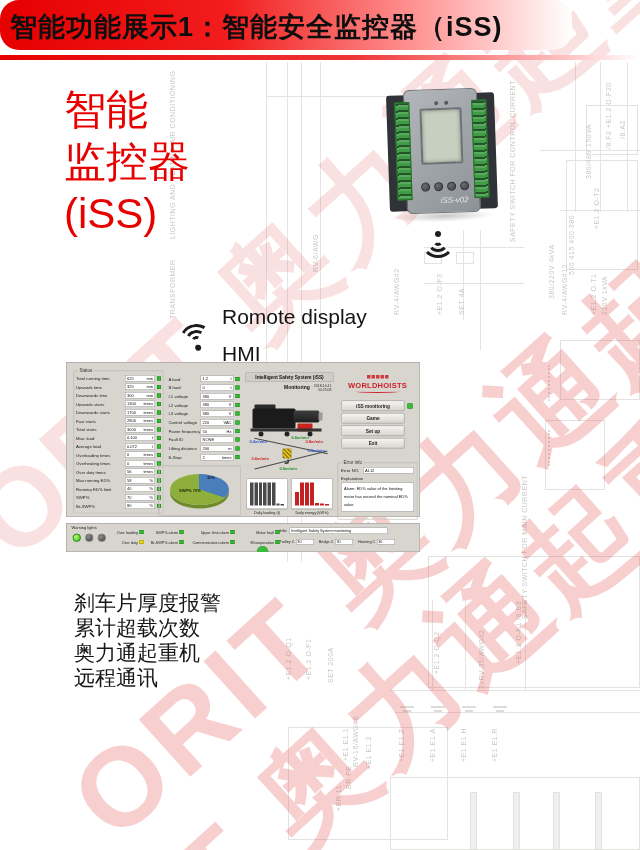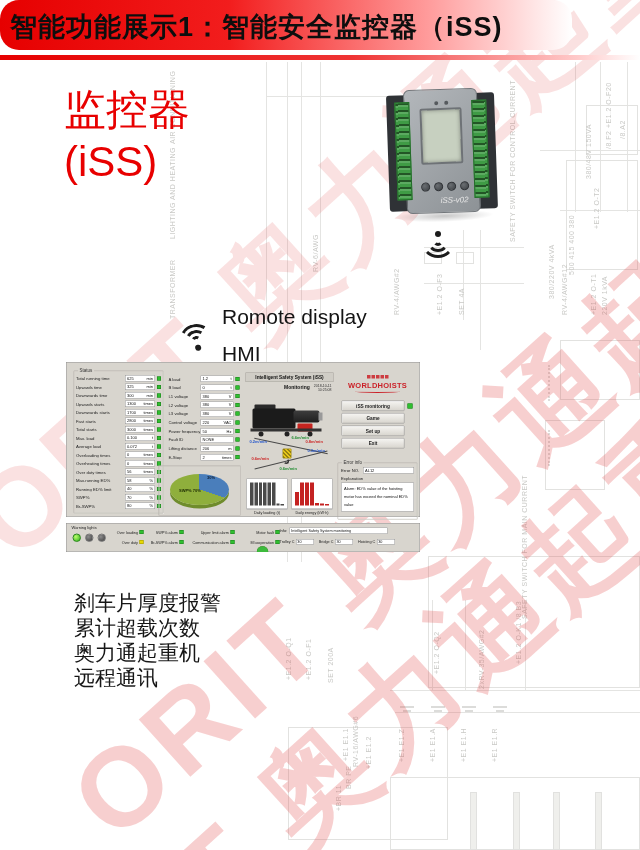--- a/index.html
+++ b/index.html
@@ -239,20 +239,21 @@
   <div class="wm" style="left:40px;top:760px;opacity:.26">ORIT 奥力通起重机</div>
   <div class="wm" style="left:-20px;top:985px;opacity:.26">ORIT 奥力通起重机</div>
 
   <div class="header">
     <div class="header-title">智能功能展示1：智能安全监控器（iSS)</div>
   </div>
   <div class="header-line"></div>
 
   <div class="big-title">
 
+  <div class="big-line">智能</div>
       <div class="big-line">监控器</div>
       <div class="big-line">(iSS)</div>
     </div>
 
   <div class="device">
     <div class="dev-shadow"></div>
     <div class="dev-wing" style="left:0"></div>
     <div class="dev-wing" style="right:0"></div>
     <div class="dev-body">
       <div class="dev-dot" style="left:30px"></div>

